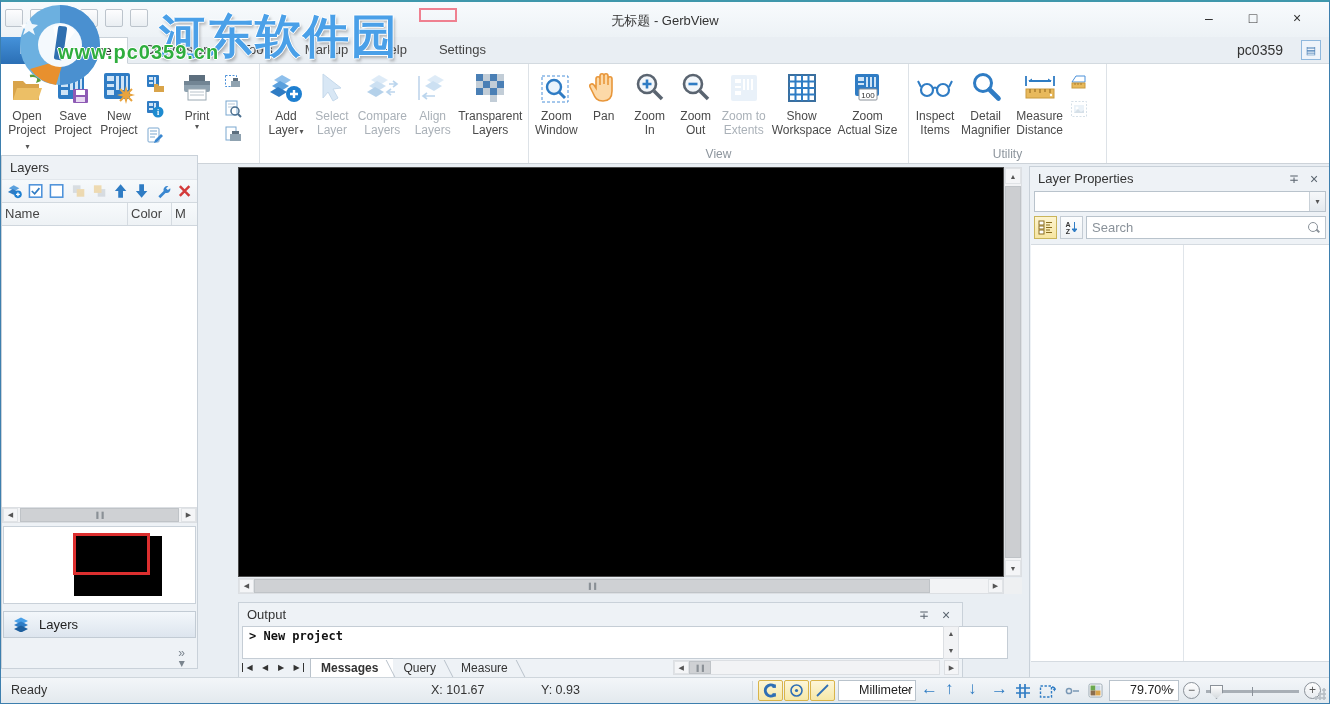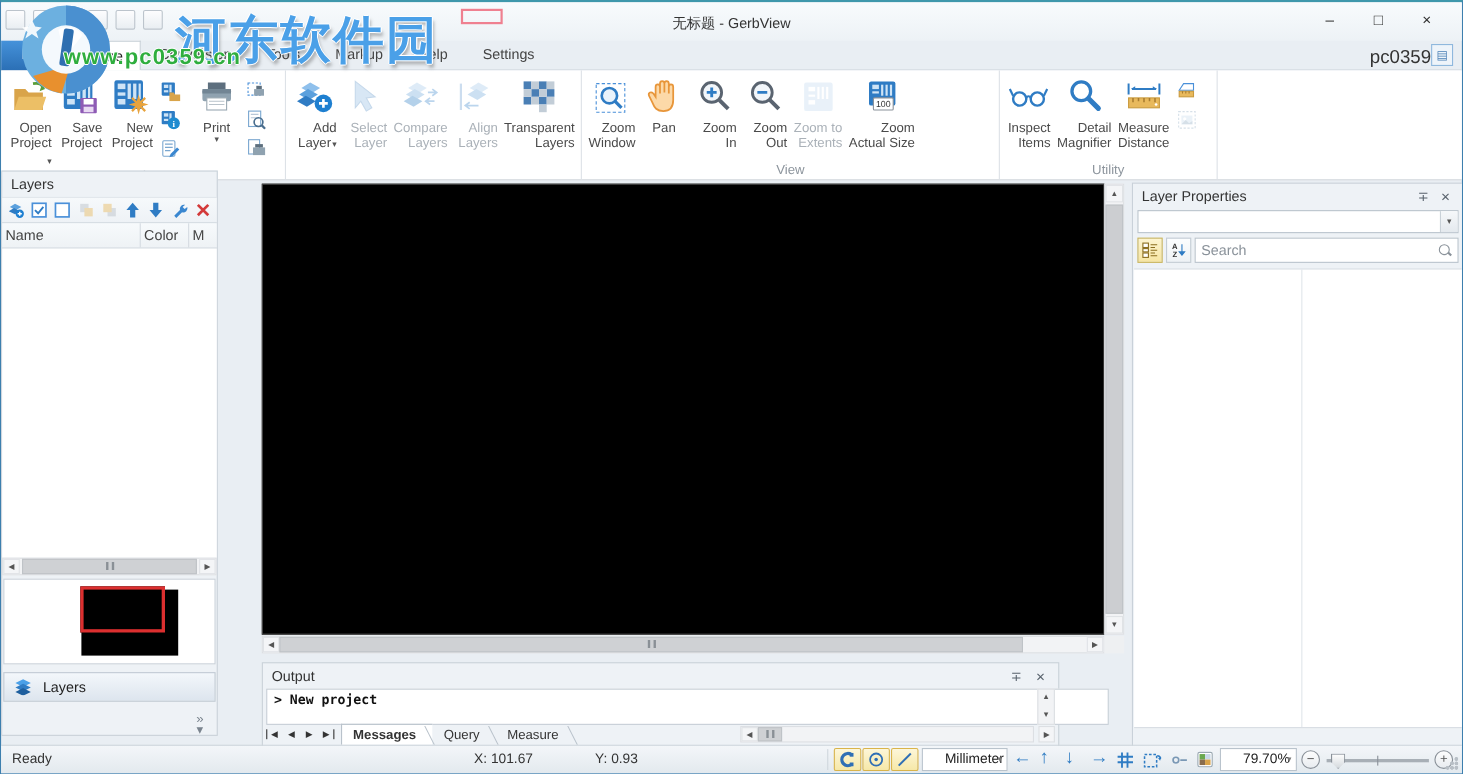--- a/index.html
+++ b/index.html
@@ -11,29 +11,29 @@
 .qat .qbtn{width:18px;height:18px;border:1px solid #bcc4cc;background:linear-gradient(#fdfdfe,#e9eef2);border-radius:2px}
 .title{position:absolute;left:50%;transform:translateX(-50%);top:10px;font-size:13px;color:#333;white-space:nowrap}
 .winbtns{position:absolute;right:10px;top:4px;display:flex}
 .winbtn{width:44px;height:24px;display:flex;align-items:center;justify-content:center;font-size:14px;color:#333}
 
 .tabrow{position:absolute;left:0;top:35px;right:0;height:27px;border-bottom:1px solid #d3dae0}
 .file-tab{position:absolute;left:0;top:0;width:58px;height:27px;background:linear-gradient(#4592da,#2b6fb5);color:#fff;font-size:13px;text-align:center;line-height:26px}
 .mtabs{position:absolute;left:60px;top:0;height:27px;display:flex}
 .mtab{padding:0 15px;line-height:26px;font-size:13px;color:#444;margin-right:2px}
 .mtab.active{background:#fff;border:1px solid #c9d1d8;border-bottom:1px solid #fff;color:#222}
-.badge{position:absolute;right:28px;top:5px;font-size:17px;color:#333}
+.badge{position:absolute;right:46px;top:5px;font-size:14px;color:#333}
 .badge-icon{position:absolute;right:8px;top:3px;width:20px;height:20px;border:1px solid #8fb8dd;background:#eef4fa;display:flex;align-items:center;justify-content:center}
 .badge-icon::before{content:"▤";font-size:11px;color:#4a7fb5}
 
 .ribbon{position:absolute;left:0;top:62px;right:0;height:100px;background:#fff;border-bottom:1px solid #cdd3d9;display:flex}
 .rgroup{height:100%;border-right:1px solid #dde2e7;display:flex;flex-direction:column;padding:2px 3px 0}
 .rbody{display:flex;align-items:flex-start;flex:1}
 .rlabel{text-align:center;font-size:12px;color:#8d959d;height:17px;line-height:16px}
-.rbtn{display:flex;flex-direction:column;align-items:center;width:min-content;min-width:46px;padding:3px 3px 0;text-align:right}
+.rbtn{display:flex;flex-direction:column;align-items:center;width:min-content;min-width:46px;padding:3px 3px 0;text-align:center}
 .ricon{height:38px;display:flex;align-items:center;justify-content:center;margin-bottom:2px}
 .rlbl{font-size:12px;color:#4a4a4a;line-height:1.2}
 .rbtn.disabled .rlbl{color:#aab1b8}
 .rbtn.disabled svg{opacity:.45}
 .caret{font-size:8px;color:#555;display:inline-block;margin-left:1px}
 .caret-blk{font-size:8px;color:#555;display:block;height:9px;line-height:8px}
 .smallcol{display:flex;flex-direction:column;gap:4px;padding:6px 2px 0}
 .sbtn{width:22px;height:22px;display:flex;align-items:center;justify-content:center}
 .sbtn svg{width:18px;height:18px}
 .sbtn.disabled svg{opacity:.4}
@@ -392,20 +392,29 @@
                 <rect x="3" y="3" width="26" height="26" rx="2" fill="#cfe2f3"></rect>
                 <rect x="7" y="7" width="6" height="4" fill="#fff"></rect>
                 <rect x="15" y="7" width="2" height="11" fill="#fff"></rect>
                 <rect x="19" y="7" width="2" height="11" fill="#fff"></rect>
                 <rect x="23" y="7" width="2" height="11" fill="#fff"></rect>
                 <rect x="7" y="14" width="6" height="2" fill="#fff"></rect>
                 <rect x="7" y="19" width="6" height="4" fill="#fff"></rect>
               </svg>
           </div>
           <div class="rlbl"><span>Zoom&nbsp;to Extents</span></div>
+        </div>
+        <div class="rbtn">
+          <div class="ricon">
+            <svg width="32" height="32" viewBox="0 0 32 32">
+                <rect x="3" y="3" width="26" height="26" fill="#fff" stroke="#3a6f9f" stroke-width="2"></rect>
+                <path d="M9.5 3v26M16 3v26M22.5 3v26M3 9.5h26M3 16h26M3 22.5h26" stroke="#2f7cc4" stroke-width="2"></path>
+              </svg>
+          </div>
+          <div class="rlbl"><span>Show Workspace</span></div>
         </div>
         <div class="rbtn">
           <div class="ricon">
             <svg width="32" height="32" viewBox="0 0 32 32">
                 <rect x="4" y="2" width="24" height="22" rx="2" fill="#2f7cc4"></rect>
                 <rect x="7" y="5" width="6" height="4" fill="#cfe4f6"></rect>
                 <rect x="15" y="5" width="2" height="10" fill="#cfe4f6"></rect>
                 <rect x="19" y="5" width="2" height="10" fill="#cfe4f6"></rect>
                 <rect x="23" y="5" width="2" height="10" fill="#cfe4f6"></rect>
                 <rect x="7" y="11" width="6" height="2" fill="#cfe4f6"></rect>

